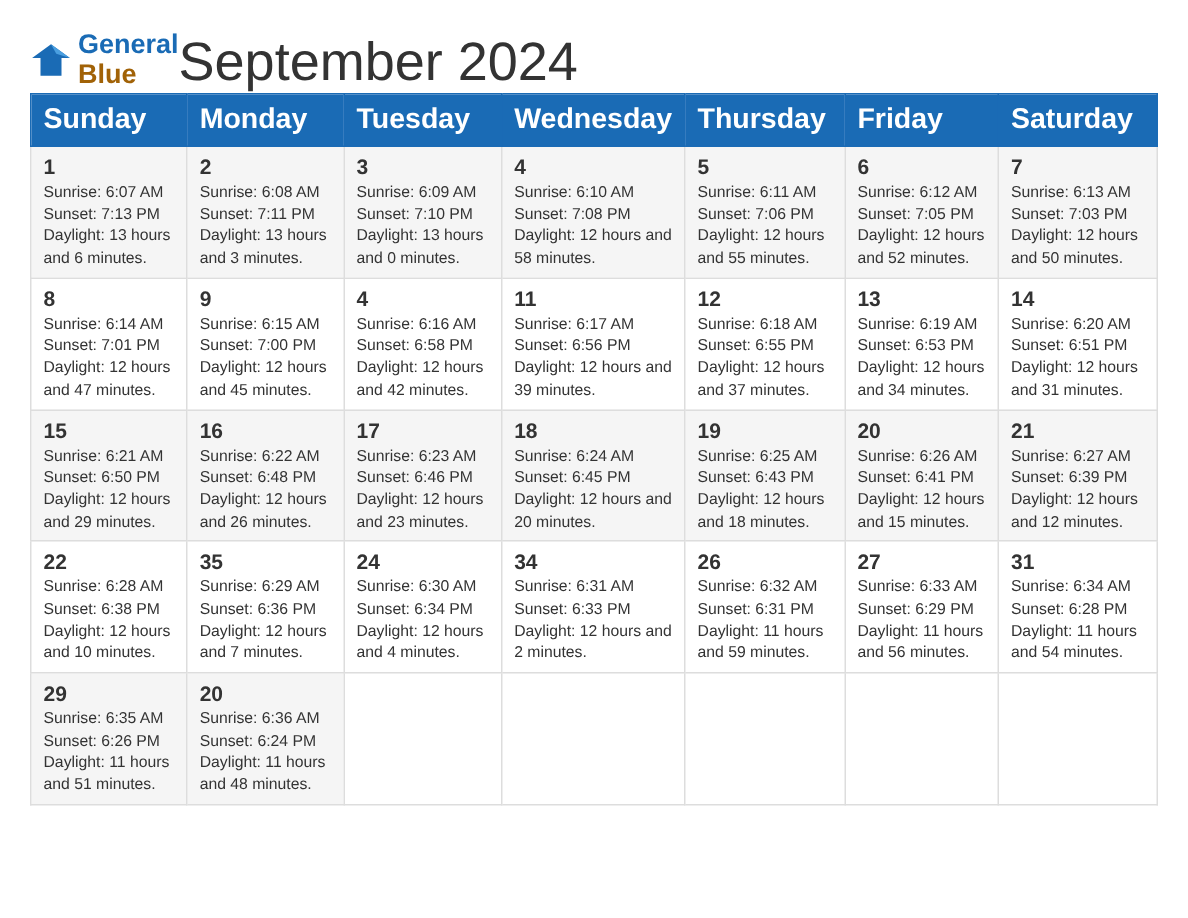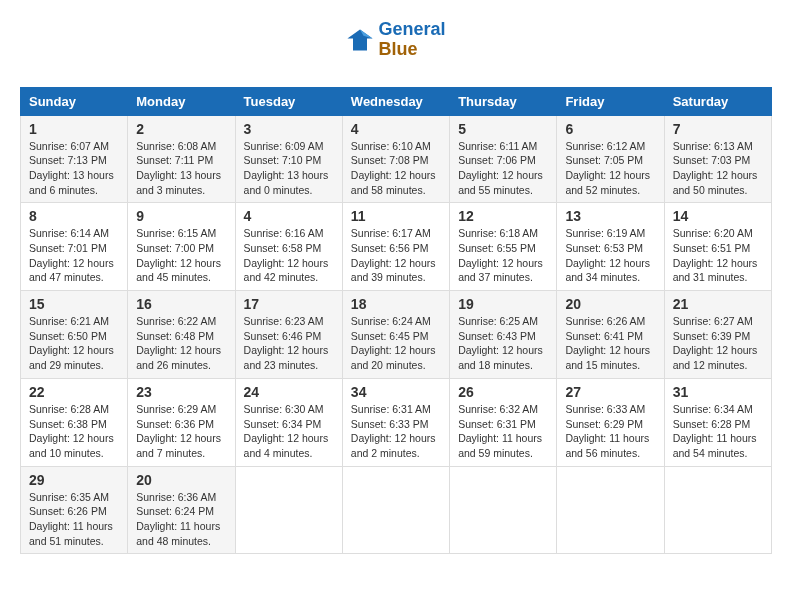--- a/index.html
+++ b/index.html
@@ -5,23 +5,23 @@
     * { margin: 0; padding: 0; box-sizing: border-box; }
     body {
       font-family: Arial, sans-serif;
       background: #fff;
       width: 792px;
       min-height: 612px;
       padding: 20px;
     }
     .header {
       display: flex;
-      justify-content: center;
+      justify-content: flex-start;
       align-items: flex-start;
-      margin-bottom: 27px;
+      margin-bottom: 0;
     }
     .logo {
       display: flex;
       align-items: center;
       gap: 4px;
     }
     .logo-text {
       font-size: 18px;
       font-weight: bold;
       color: #333;
@@ -51,21 +51,21 @@
       border-collapse: collapse;
       font-size: 11px;
     }
     thead tr {
       background-color: #1a6bb5;
       color: #fff;
     }
     thead th {
       padding: 6px 8px;
       text-align: left;
-      font-size: 13px;
+      font-size: 19px;
       font-weight: bold;
       border: 1px solid #1a6bb5;
     }
     tbody tr {
       background: #fff;
     }
     tbody tr:nth-child(odd) {
       background: #f5f5f5;
     }
     tbody td {
@@ -99,20 +99,21 @@
     <svg class="logo-bird" viewBox="0 0 40 40">
       <polygon points="20,5 38,18 30,18 30,35 10,35 10,18 2,18" fill="#1a6bb5"></polygon>
       <polygon points="20,5 38,18 25,14" fill="#4a9fe0"></polygon>
     </svg>
     <div class="logo-text">
       <div><span>General</span></div>
       <div><span style="color:#a16207">Blue</span></div>
     </div>
   </div>
   <div class="title-block">
+    <div class="month-title">September 2024</div>
   </div>
 </div>
 
 <table>
   <thead>
     <tr>
     <th>Sunday</th>
         <th>Monday</th>
         <th>Tuesday</th>
         <th>Wednesday</th>
@@ -299,21 +300,21 @@
       <tr>
         <td>
         <span class="day-num">22</span>
         <div class="day-info">
           Sunrise: 6:28 AM<br>
           Sunset: 6:38 PM<br>
           Daylight: 12 hours and 10 minutes.
         </div>
       </td>
         <td>
-        <span class="day-num">23</span>
+        <span class="day-num">35</span>
         <div class="day-info">
           Sunrise: 6:29 AM<br>
           Sunset: 6:36 PM<br>
           Daylight: 12 hours and 7 minutes.
         </div>
       </td>
         <td>
         <span class="day-num">24</span>
         <div class="day-info">
           Sunrise: 6:30 AM<br>

